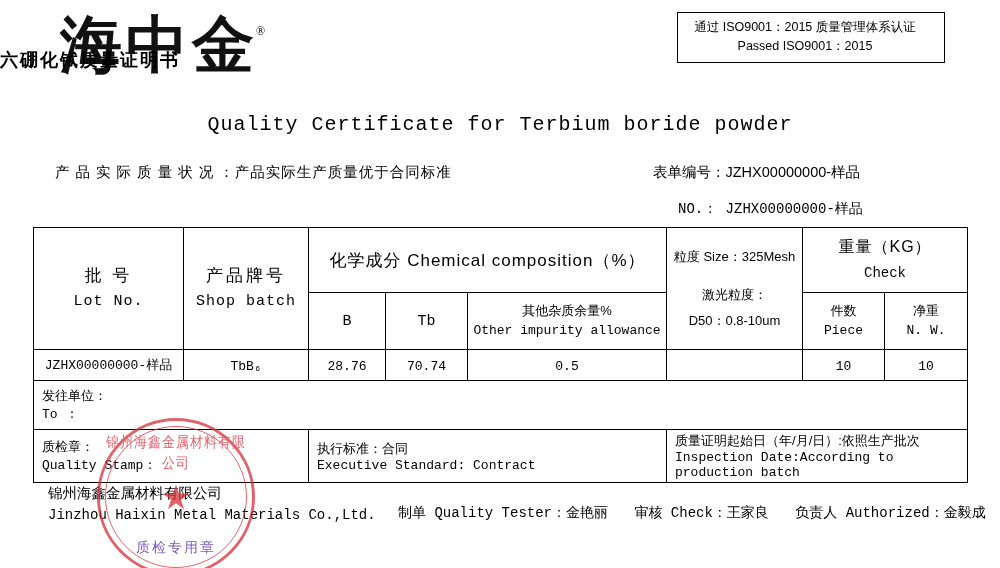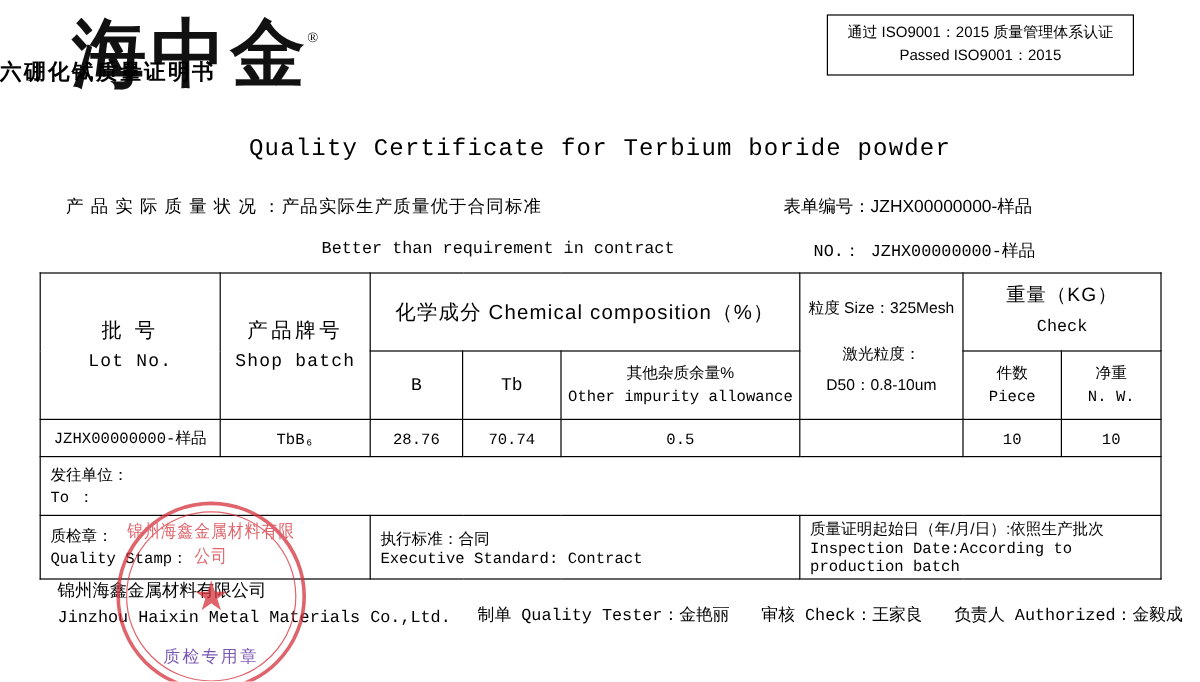--- a/index.html
+++ b/index.html
@@ -38,21 +38,21 @@
     top: 6px;
     font-size: 12px;
     font-family: "Liberation Serif", serif;
   }
 
   .iso-box {
     position: absolute;
     right: 55px;
     top: 12px;
     border: 1px solid #000;
-    padding: 5px 12px 6px 12px;
+    padding: 5px 24px 6px 12px;
     text-align: center;
     font-size: 12.5px;
     line-height: 19px;
     font-family: "Liberation Sans", sans-serif;
     min-width: 230px;
   }
 
   .main-title {
     position: absolute;
     left: 0;
@@ -255,21 +255,20 @@
 <div class="sub-title">Quality Certificate for Terbium boride powder</div>
 
 <div class="info" style="top:163px;">
   <div class="info-row">
     <span class="info-cn-left"><span>产 品 实 际 质 量 状 况 ：</span><span>产品实际生产质量优于合同标准</span></span>
     <span class="info-cn-right">表单编号：JZHX00000000-样品</span>
   </div>
 </div>
 <div class="info" style="top:200px;">
   <div class="info-row">
-    <span class="info-en-left2">Better than requirement in contract</span>
     <span class="info-en-right">NO.： JZHX00000000-样品</span>
   </div>
 </div>
 
 <table class="cert">
   <colgroup>
     <col style="width:150px">
     <col style="width:125px">
     <col style="width:77px">
     <col style="width:82px">

